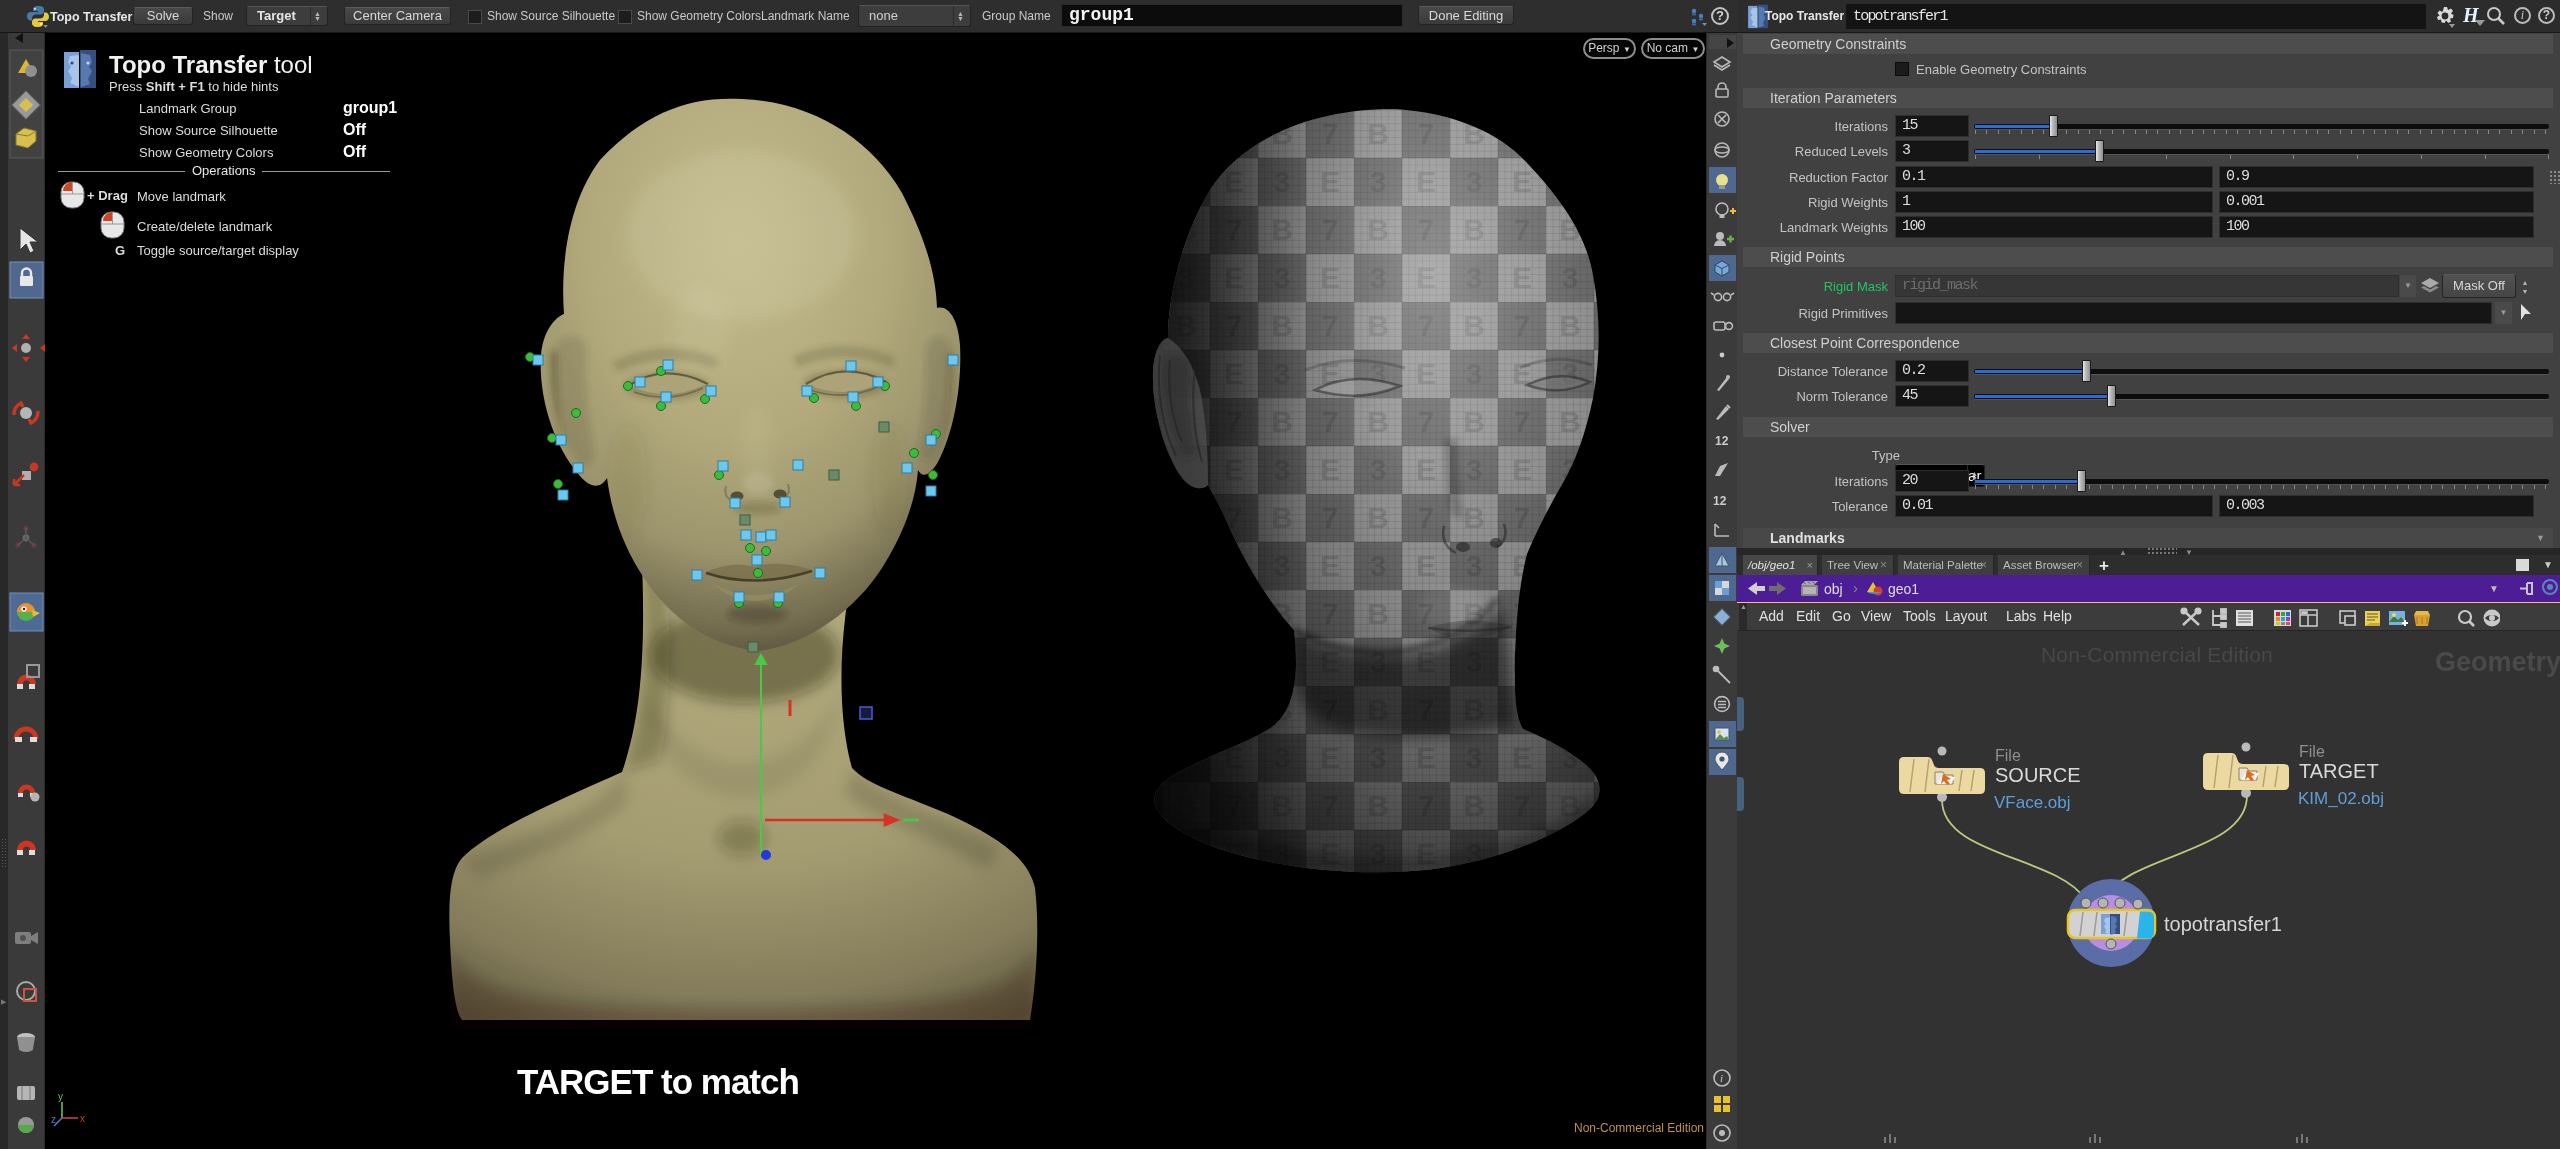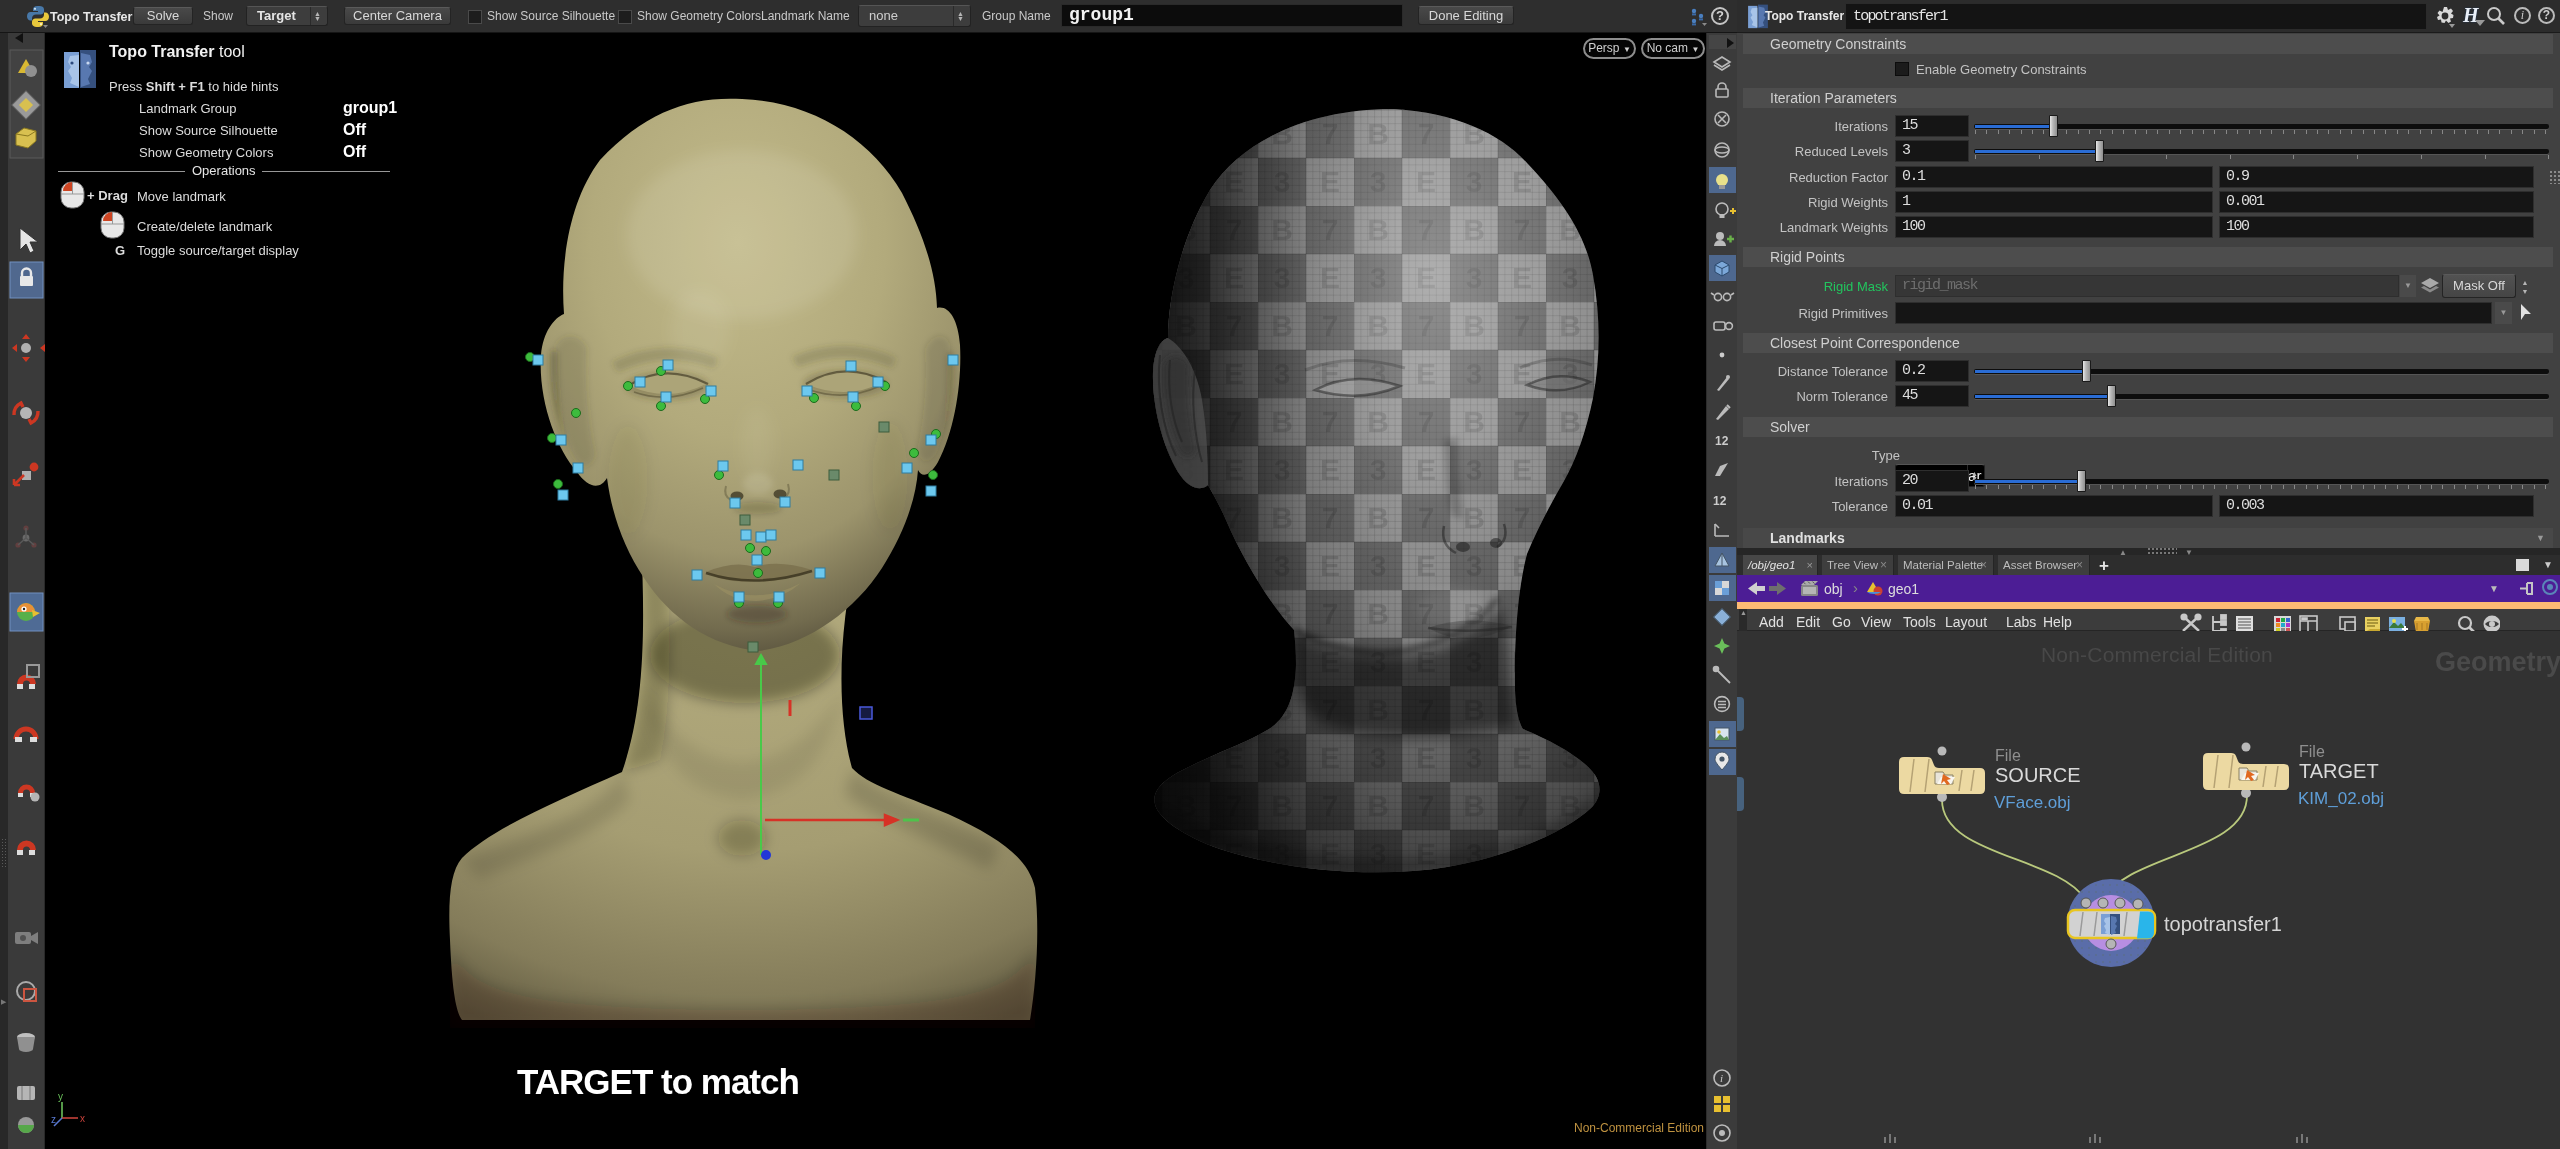--- a/index.html
+++ b/index.html
@@ -30,21 +30,21 @@
 .pbox{position:absolute;background:#151515;border:1px solid #2e2e2e;color:#dedede;font-family:"Liberation Mono",monospace;font-size:15px;letter-spacing:-1.5px;line-height:19px;padding-left:6px;overflow:hidden}
 .slider{position:absolute;height:22px}
 .groove{position:absolute;left:0;right:0;top:9px;height:5px;background:#0d0d0d;border-radius:2px;box-shadow:0 1px 0 #555}
 .sfill{position:absolute;left:1px;top:10px;height:3px;background:#2a6cd4}
 .shandle{position:absolute;top:0;width:9px;height:22px;background:linear-gradient(90deg,#e8e8e8,#b9b9b9 40%,#8f8f8f);border:1px solid #1a1a1a;border-radius:1px}
 
 #splitter{position:absolute;left:0;top:548px;width:823px;height:7px;background:#262626}
 #tabbar{position:absolute;left:0;top:555px;width:823px;height:20px;background:#2d2d2d}
 .tab{position:absolute;top:0;height:20px;background:#3e3e3e;color:#bdbdbd;font-size:11.5px;line-height:20px;text-align:left;padding:0 14px 0 5px;border-right:1px solid #252525;white-space:nowrap;overflow:hidden;box-sizing:border-box}
 #pathbar{position:absolute;left:0;top:575px;width:823px;height:27px;background:#4c1d95}
-#menubar{position:absolute;left:0;top:602px;width:823px;height:29px;background:#3c3c3c;border-top:7px solid #fdba74;border-bottom:1px solid #252525;color:#e0e0e0;font-size:14px}
+#menubar{position:absolute;left:0;top:602px;width:823px;height:29px;background:#3c3c3c;border-top:1px solid #fdba74;border-bottom:1px solid #252525;color:#e0e0e0;font-size:14px}
 .mitem{position:absolute;top:5px}
 #network{position:absolute;left:0;top:631px;width:823px;height:518px;background:#323232;overflow:hidden}
 .mono{font-family:"Liberation Mono",monospace}
 </style>
 </head>
 <body>
 <div id="stage">
 
   <div id="heads">
   <svg class="abs" style="left:0;top:0" width="2560" height="1149" viewBox="0 0 2560 1149">
@@ -552,21 +552,21 @@
   </div>
   <div id="hint">
     <svg class="abs" style="left:18px;top:16px" width="34" height="42" viewBox="0 0 34 42">
       <rect x="1" y="3" width="15" height="36" fill="#7a9fd4"></rect>
       <rect x="17" y="1" width="16" height="38" fill="#35507e"></rect>
       <path d="M16 6 l-9 1 -2 6 3 5 -3 4 4 7 -2 5 9 4z" fill="#a8c4e8"></path>
       <path d="M18 4 l9 2 2 7 -3 5 3 4 -4 8 2 5 -9 3z" fill="#5878b0"></path>
       <circle cx="9" cy="14" r="1.6" fill="#2c4a7e"></circle>
         <circle cx="25" cy="14" r="1.6" fill="#c8d8f0"></circle>
     </svg>
-    <div class="hrow" style="left:64px;top:10px;font-size:16px;color:#f2f2f2"><b>Topo Transfer</b> tool</div>
+    <div class="hrow" style="left:64px;top:18px;font-size:24px;color:#f2f2f2"><b>Topo Transfer</b> tool</div>
     <div class="hrow" style="left:64px;top:46px">Press <b>Shift + F1</b> to hide hints</div>
     <div class="hrow" style="left:94px;top:68px">Landmark Group</div>
       <div class="hrow" style="left:298px;top:66px;font-weight:bold;font-size:16px;color:#fff">group1</div>
     <div class="hrow" style="left:94px;top:90px">Show Source Silhouette</div>
       <div class="hrow" style="left:298px;top:88px;font-weight:bold;font-size:16px;color:#fff">Off</div>
     <div class="hrow" style="left:94px;top:112px">Show Geometry Colors</div>
       <div class="hrow" style="left:298px;top:110px;font-weight:bold;font-size:16px;color:#fff">Off</div>
     <div class="hrow" style="left:13px;top:138px;width:127px;border-top:1px solid #989898"></div>
     <div class="hrow" style="left:217px;top:138px;width:128px;border-top:1px solid #989898"></div>
     <div class="hrow" style="left:147px;top:130px;color:#e5e5e5">Operations</div>

